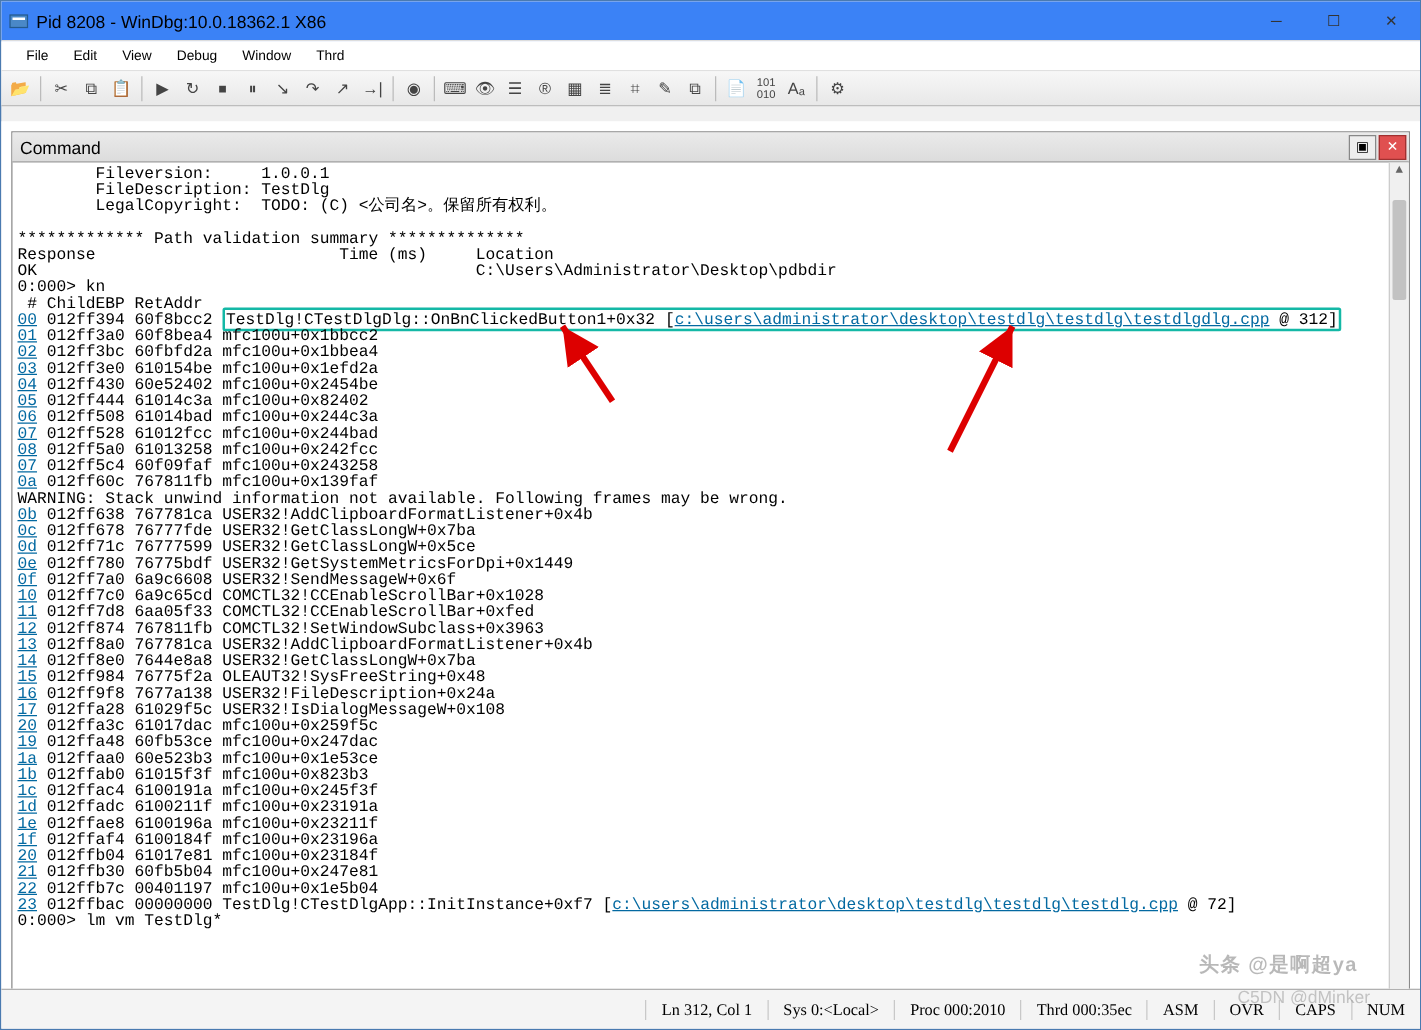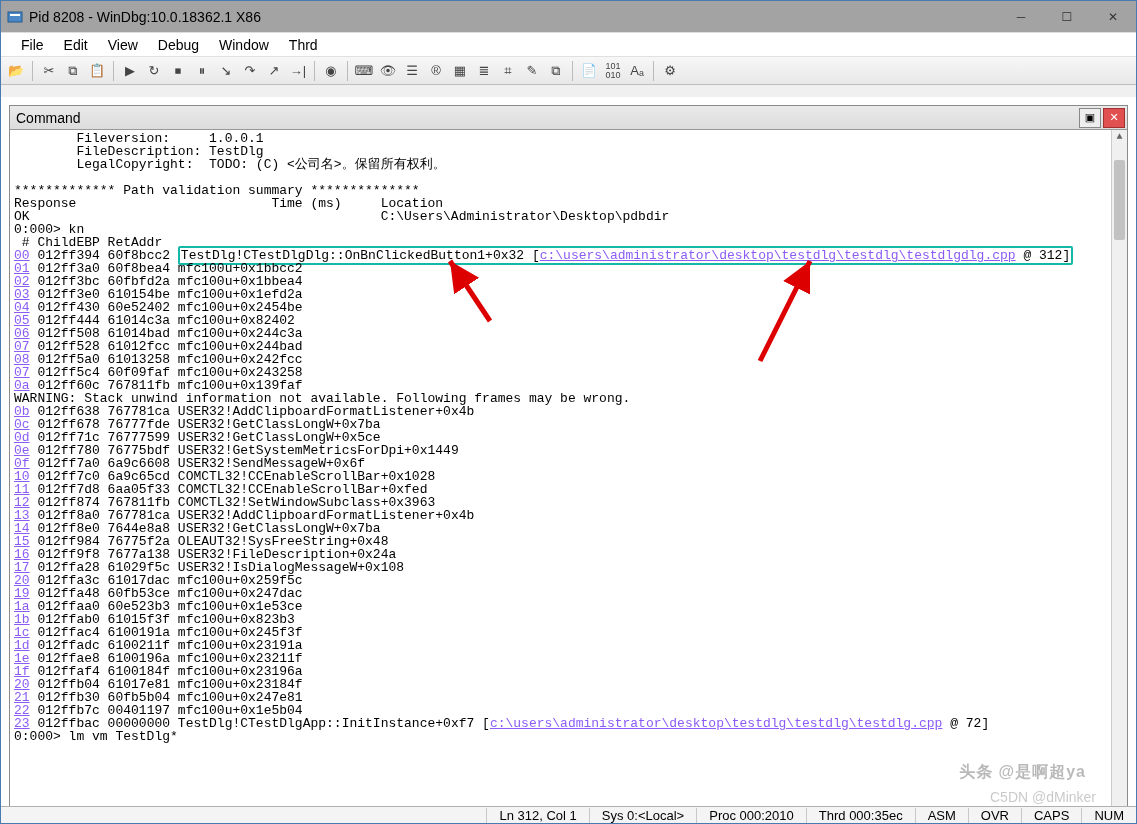--- a/index.html
+++ b/index.html
@@ -11,21 +11,21 @@
     height: 824px;
     overflow: hidden;
     display: flex;
     flex-direction: column;
     border: 1px solid #4a7ab0;
     position: relative;
   }
   
   .titlebar {
     height: 32px;
-    background: #a3a3a3;
+    background: #3b82f6;
     display: flex;
     align-items: center;
     padding-left: 6px;
     border-bottom: 1px solid #ddd;
   }
   .titlebar .app-icon {
     width: 16px; height: 16px; margin-right: 6px;
     display:inline-flex; align-items:center; justify-content:center;
   }
   .titlebar .title-text { font-size: 14px; color:#000; flex:1; }
@@ -34,21 +34,21 @@
     width: 46px; height:100%;
     display:flex; align-items:center; justify-content:center;
     font-size:12px; color:#333; cursor:pointer;
   }
   
   .menubar {
     height: 24px;
     background:#fff;
     display:flex; align-items:center;
     padding-left:10px;
-    font-size:14px;
+    font-size:11px;
     color:#000;
     border-bottom:1px solid #e0e0e0;
   }
   .menubar .menu-item { padding:2px 10px; cursor:pointer; }
   
   .toolbar {
     height:28px;
     background: linear-gradient(#f7f7f7,#e8e8e8);
     border-bottom:1px solid #bdbdbd;
     display:flex; align-items:center;
@@ -104,30 +104,31 @@
     white-space:pre;
     position:relative;
   }
   .scrollbar-v {
     position:absolute; top:0; right:0; width:16px; height:100%;
     background:#f0f0f0; border-left:1px solid #ccc;
   }
   .scrollbar-v .thumb{ position:absolute; left:2px; right:2px; top:30px; height:80px; background:#c2c2c2; border-radius:2px;}
   .scrollbar-v .arrow{ position:absolute; left:0; right:0; height:16px; text-align:center; font-size:10px; color:#666; background:#f0f0f0;}
   .scrollbar-v .arrow.up{ top:0; }
-  .frame-link { color:#8b5cf6; text-decoration:underline; cursor:pointer; }
+  .frame-link { color:#0369a1; text-decoration:underline; cursor:pointer; }
   .highlight-box { border:2px solid #14b8a6; padding:0 1px; border-radius:2px;}
   
   .statusbar{
-    height:17px;
+    height:32px;
     border-top:1px solid #b0b0b0;
     background:#f4f4f4;
     display:flex; align-items:center;
     font-size:13px;
     color:#000;
+    font-family:Liberation Serif, serif;
   }
   .status-cell{
     border-left:1px solid #c8c8c8;
     display:flex; align-items:center;
     padding:0 12px;
   }
   .status-cell:first-child{ border-left:none; flex:1; justify-content:flex-end;}
   
   .red-arrow{ position:absolute; pointer-events:none; }
   

